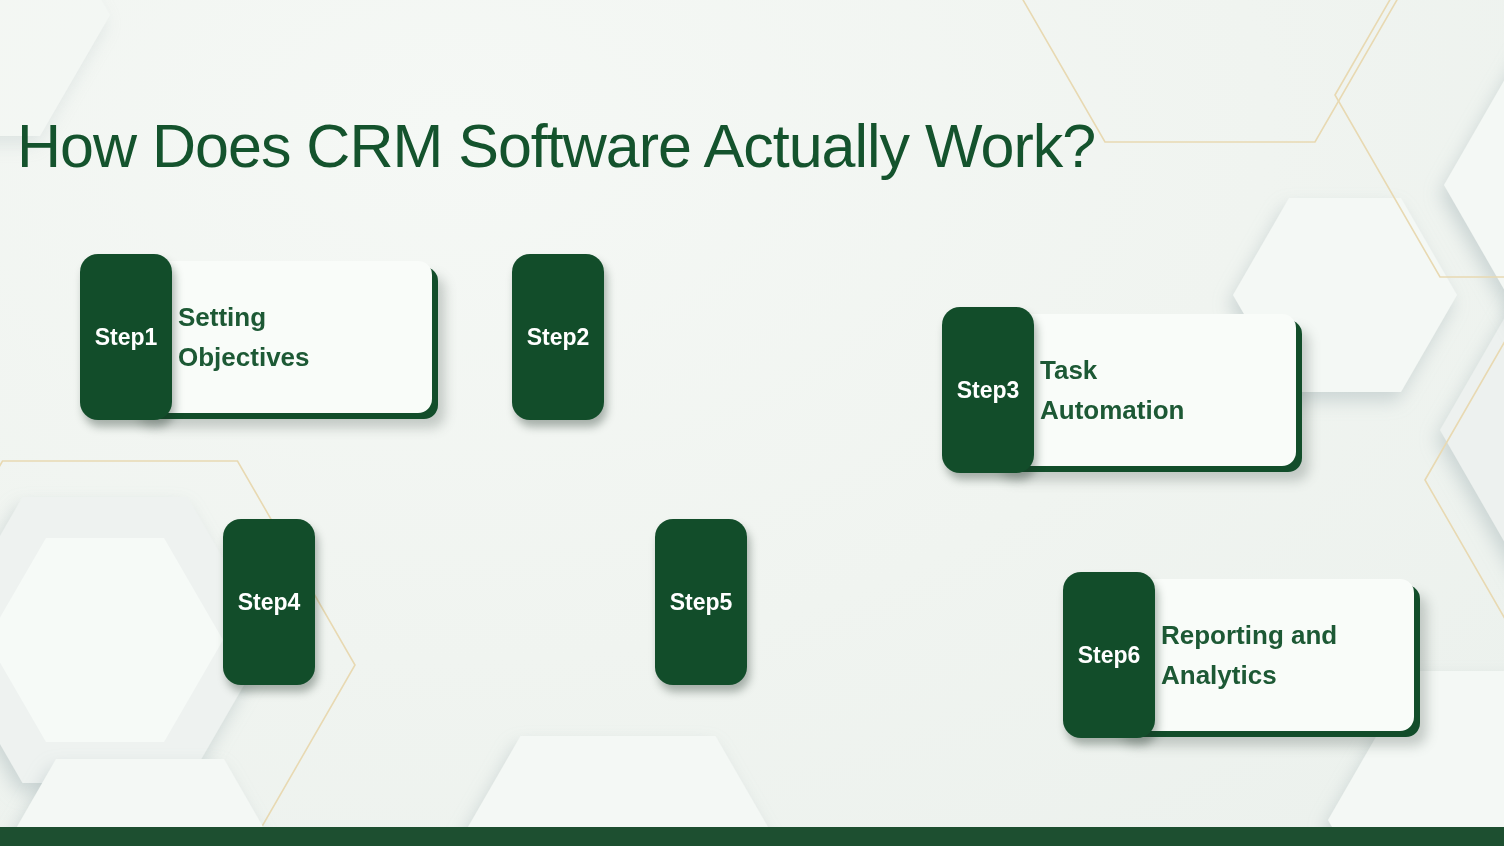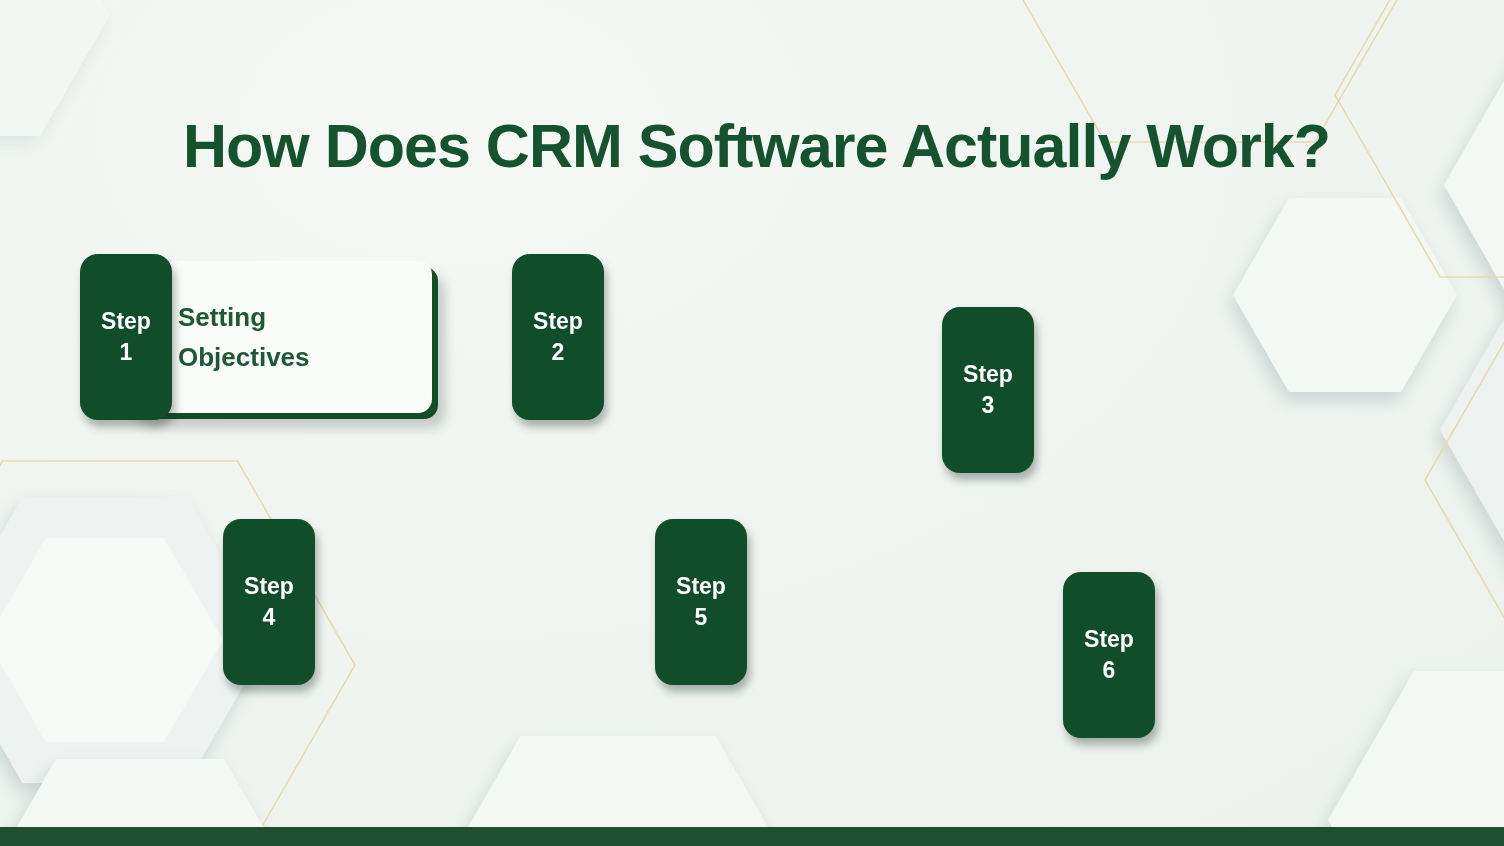--- a/index.html
+++ b/index.html
@@ -8,26 +8,25 @@
     width: 1504px;
     height: 846px;
     overflow: hidden;
     font-family: "Liberation Sans", sans-serif;
     background: radial-gradient(120% 140% at 30% 15%, #f5f8f5 0%, #f0f4f0 45%, #e9efeb 100%);
   }
   .bg-svg { position: absolute; left: 0; top: 0; z-index: 0; }
 
   .page-title {
     position: absolute;
-    left: 9px; right: 0; top: 70px;
+    left: 17px; right: 0; top: 70px;
     z-index: 1;
-    text-align: center;
     font-size: 61px;
     line-height: 1.15;
-    font-weight: 700;
+    font-weight: 400;
     letter-spacing: -1px;
     color: #14532D;
   }
 
   .step-card {
     position: absolute;
     height: 166px;
     z-index: 1;
   }
   .card-body {
@@ -48,21 +47,21 @@
     white-space: pre-line;
   }
   .step-badge {
     position: absolute;
     left: 0; top: 0;
     width: 92px; height: 100%;
     background: #124D2A;
     border-radius: 18px;
     box-shadow: 3px 7px 9px rgba(25, 45, 35, 0.35);
     display: flex;
-    flex-direction: column;
+    flex-direction: row;
     align-items: center;
     justify-content: center;
     z-index: 2;
     color: #FFFFFF;
     font-weight: 700;
     font-size: 23px;
     line-height: 31px;
     text-align: center;
   }
 
@@ -125,20 +124,24 @@
   </div>
 
   <div class="step-card card-2">
     <div class="step-badge">
       <span>Step</span>
       <span>2</span>
     </div>
   </div>
 
   <div class="step-card card-3">
+    <div class="card-body">
+      <div class="card-title">Task
+Automation</div>
+    </div>
     <div class="step-badge">
       <span>Step</span>
       <span>3</span>
     </div>
   </div>
 
   <div class="step-card card-4">
     <div class="step-badge">
       <span>Step</span>
       <span>4</span>
@@ -146,20 +149,24 @@
   </div>
 
   <div class="step-card card-5">
     <div class="step-badge">
       <span>Step</span>
       <span>5</span>
     </div>
   </div>
 
   <div class="step-card card-6">
+    <div class="card-body">
+      <div class="card-title">Reporting and
+Analytics</div>
+    </div>
     <div class="step-badge">
       <span>Step</span>
       <span>6</span>
     </div>
   </div>
 
   <div class="footer-bar"></div>
 
 </div>
 

